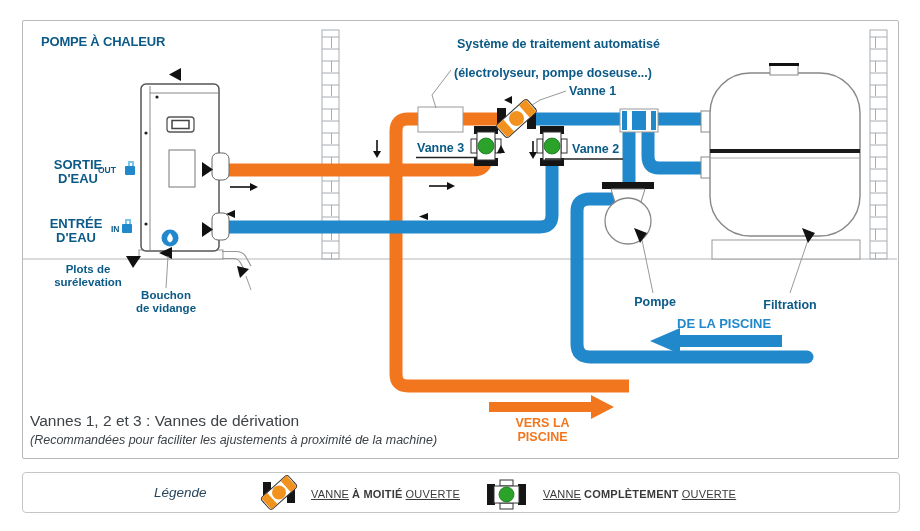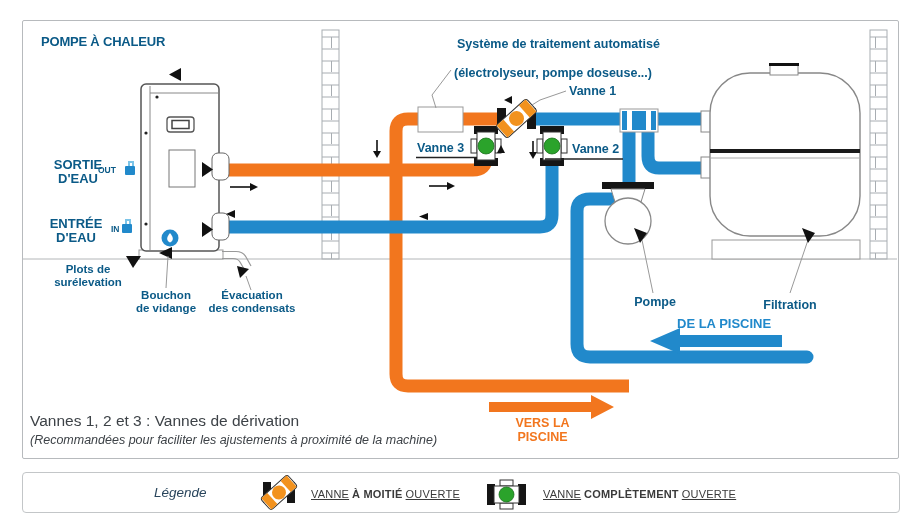--- a/index.html
+++ b/index.html
@@ -217,24 +217,20 @@
   <div class="lbl tag" style="left:111px;top:224px;">IN</div>
 
   <div class="lbl t11 ctr" style="left:38px;top:263px;width:100px;">
     <div>Plots de</div>
     <div>surélevation</div>
   </div>
   <div class="lbl t11 ctr" style="left:126px;top:289px;width:80px;">
     <div>Bouchon</div>
     <div>de vidange</div>
   </div>
-  <div class="lbl t11 ctr" style="left:202px;top:289px;width:100px;">
-    <div>Évacuation</div>
-    <div>des condensats</div>
-  </div>
 
   <div class="lbl t12" style="left:457px;top:37px;text-align:right;">Système de traitement automatisé</div>
   <div class="lbl t12" style="left:454px;top:66px;">(électrolyseur,  pompe doseuse...)</div>
 
   <div class="lbl t12" style="left:569px;top:84px;">Vanne 1</div>
   <div class="lbl t12" style="left:417px;top:141px;">Vanne 3</div>
   <div class="lbl t12" style="left:572px;top:142px;">Vanne 2</div>
 
   <div class="lbl t12 ctr" style="left:620px;top:295px;width:70px;">Pompe</div>
   <div class="lbl t12 ctr" style="left:755px;top:298px;width:70px;">Filtration</div>

